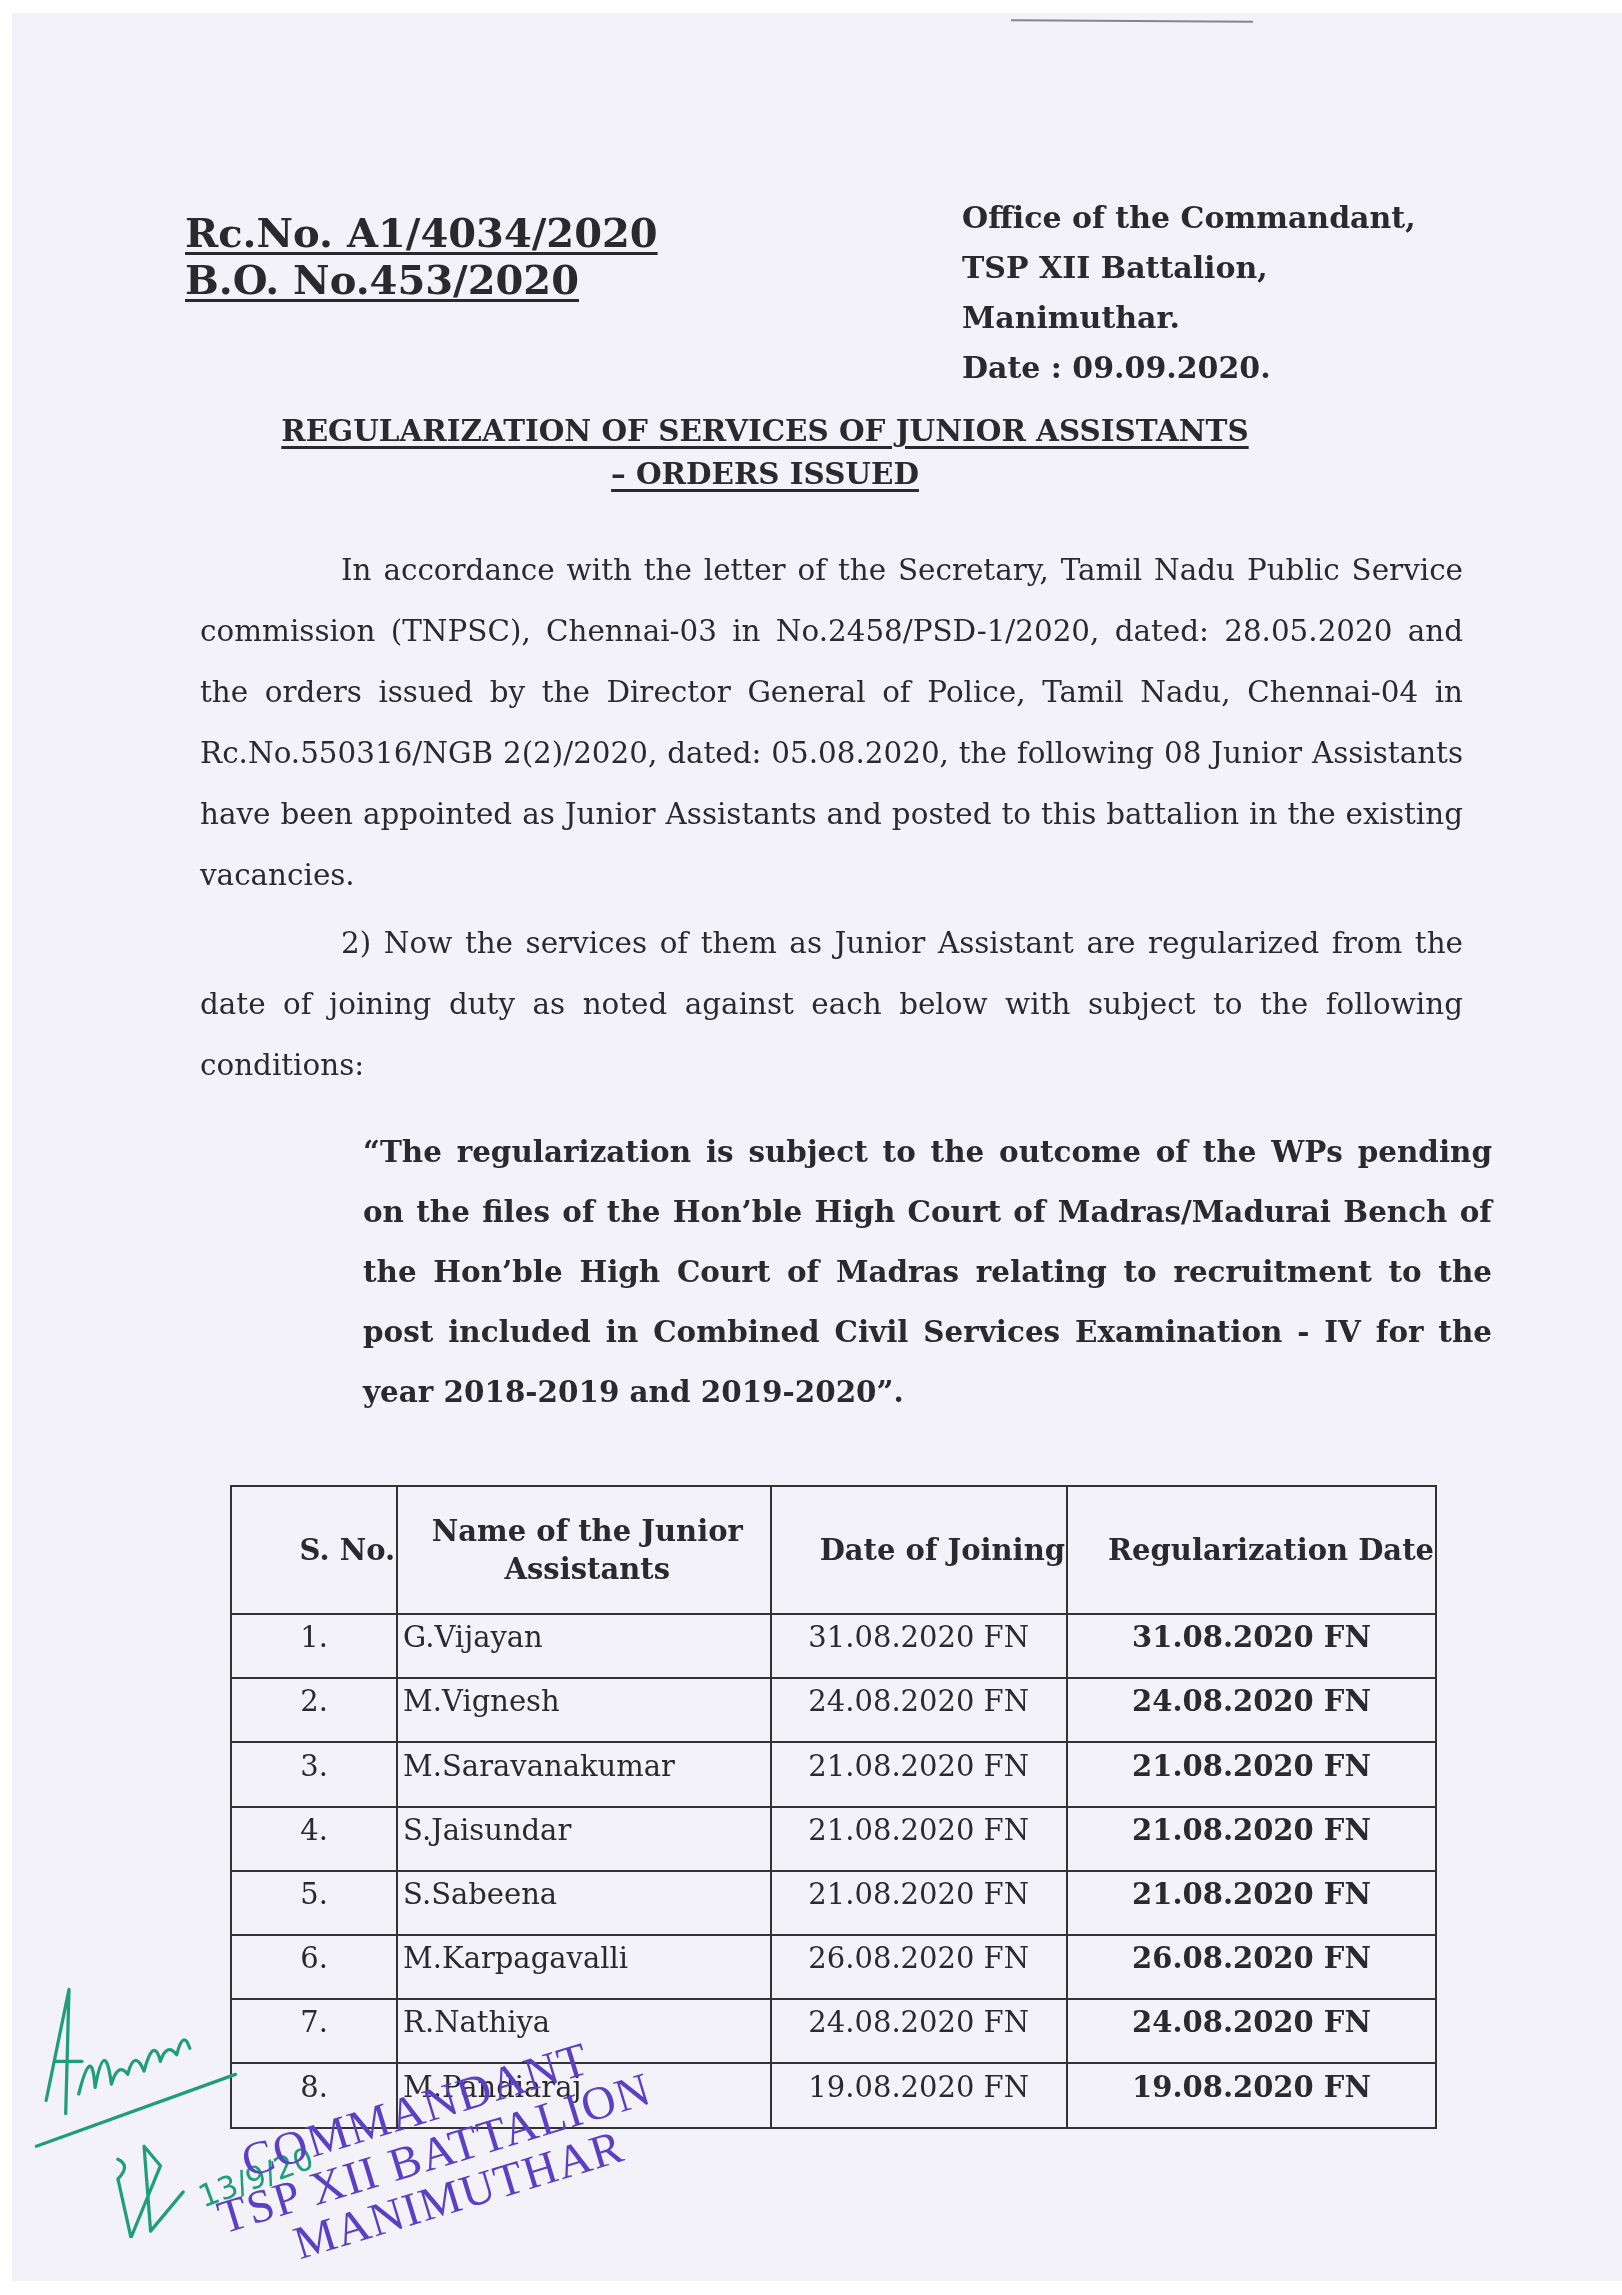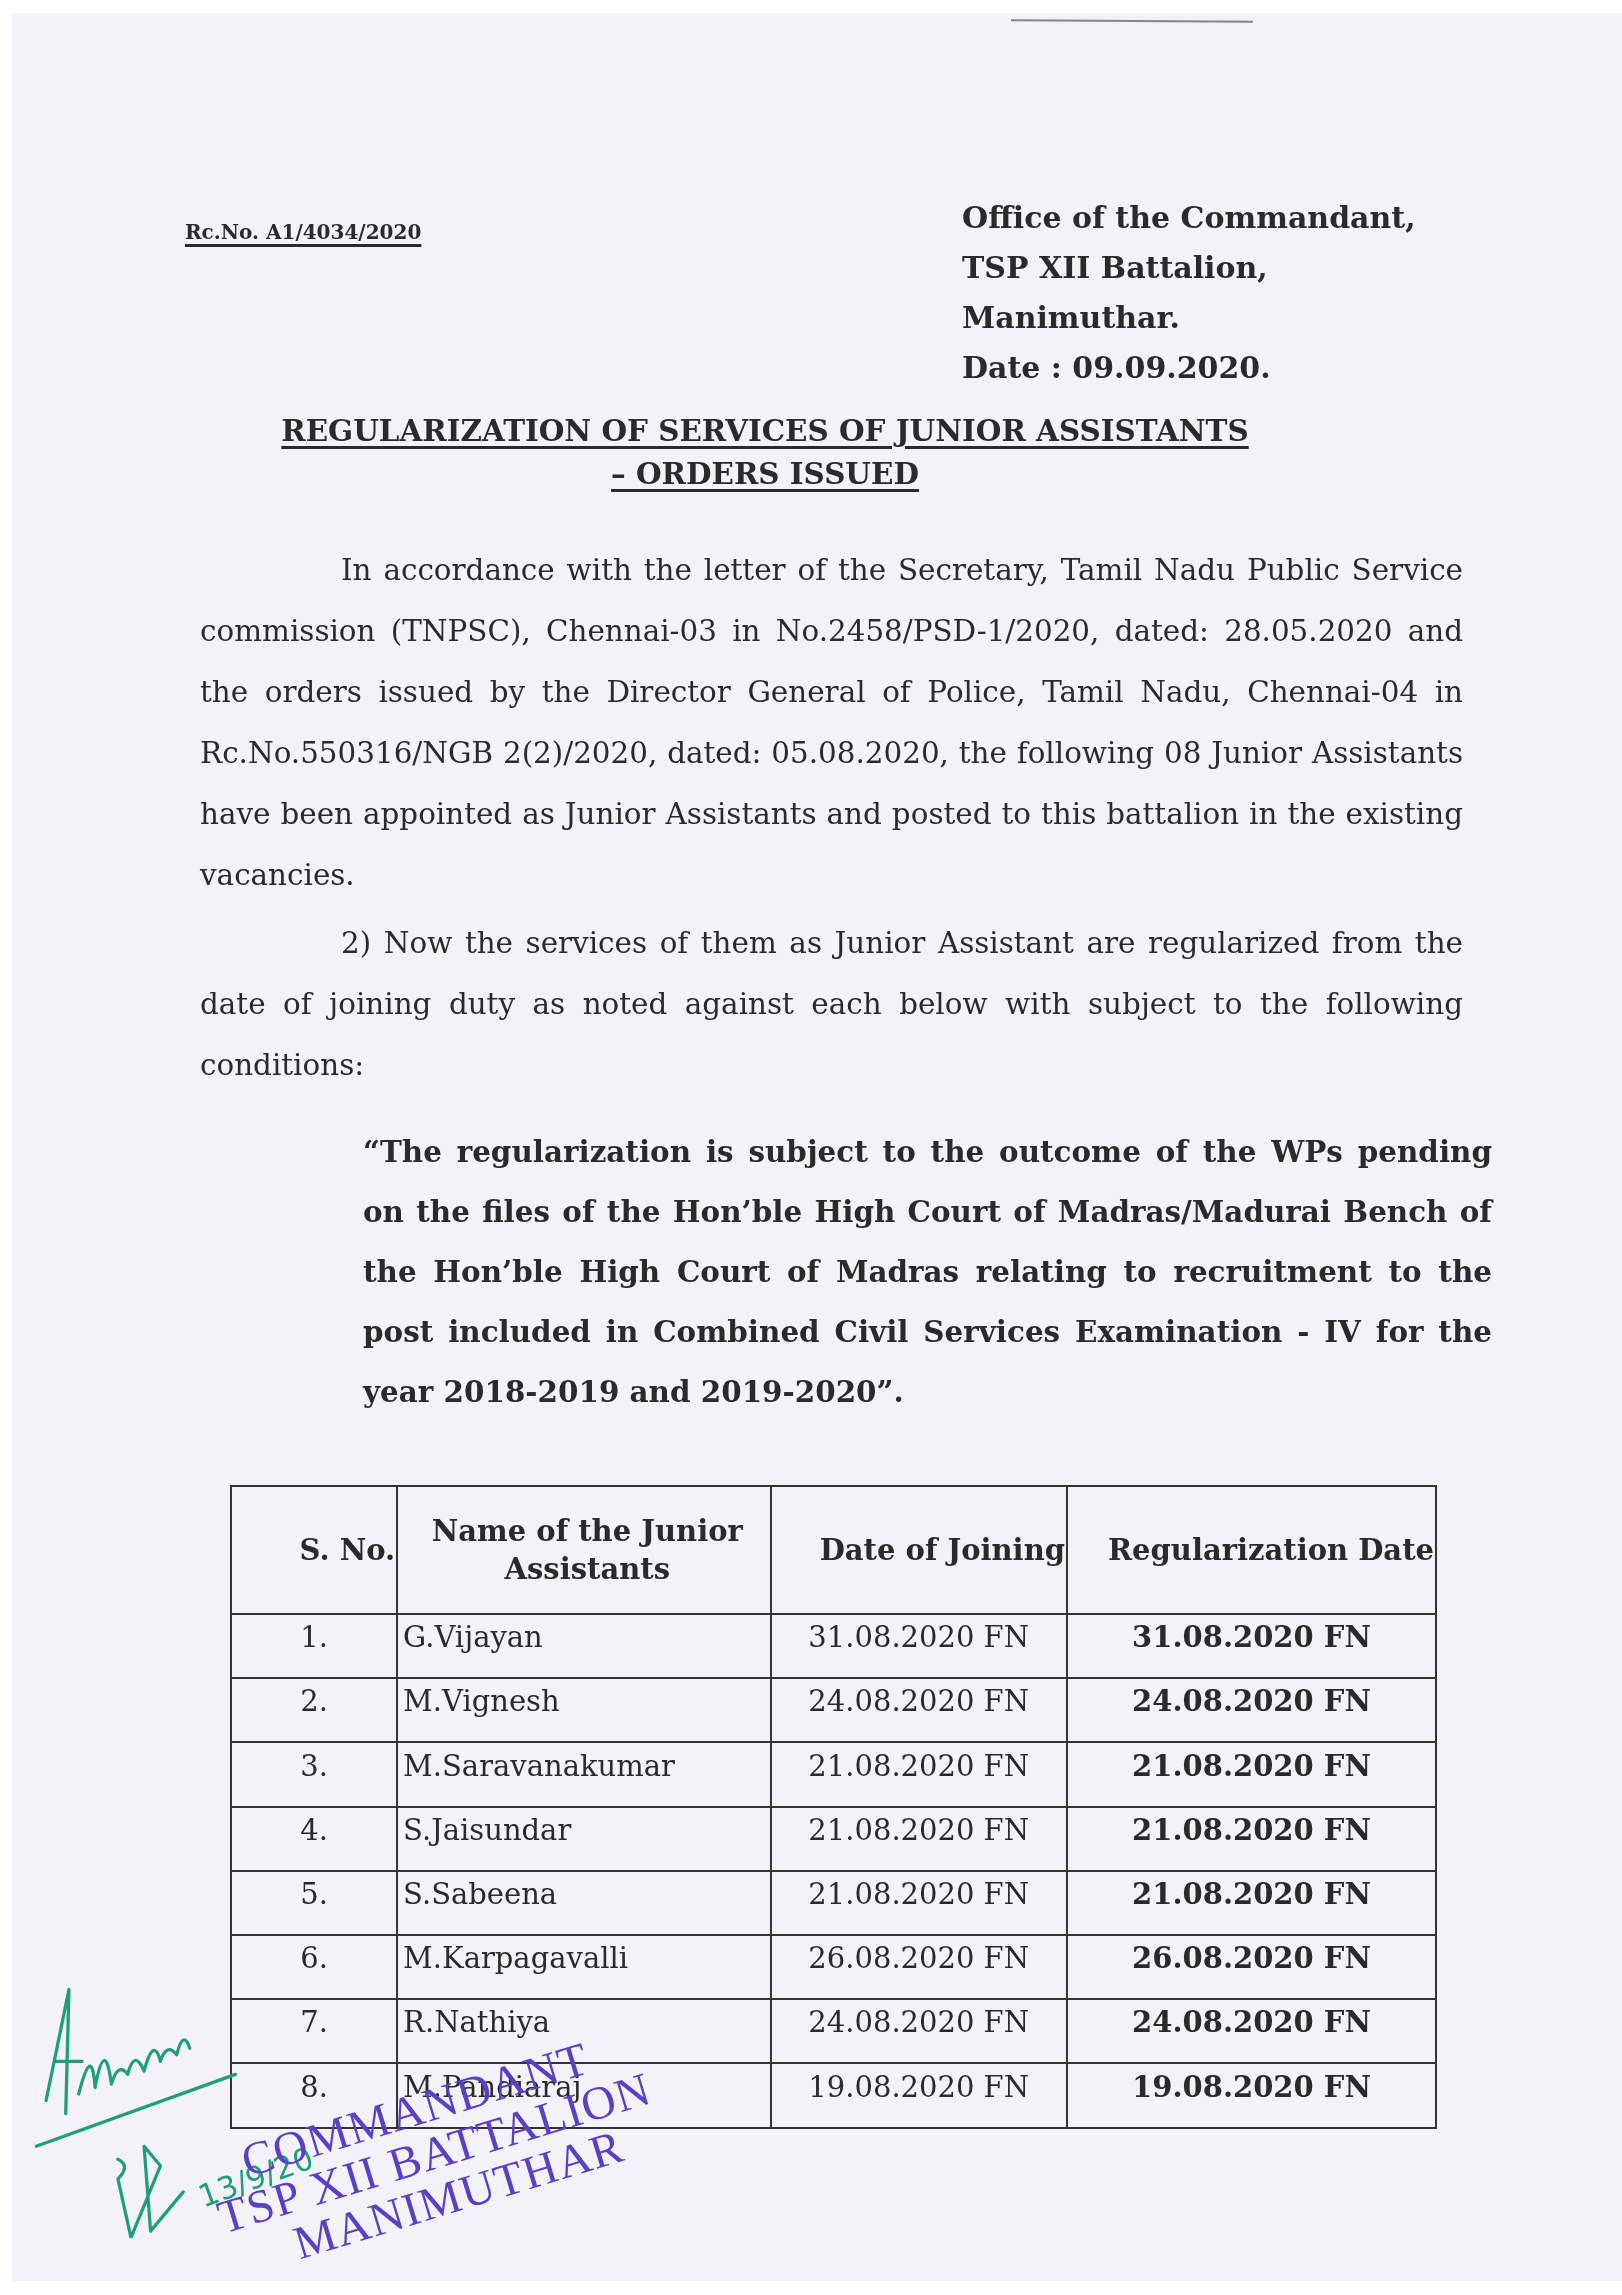--- a/index.html
+++ b/index.html
@@ -9,21 +9,21 @@
     font-family: "DejaVu Serif", serif; color: #2a2a2e;
   }
   .sheet {
     position: absolute; left: 11.8px; top: 13px; width: 1611px; height: 2268px;
     background: #f3f2f8;
   }
   .scan-line {
     position: absolute; left: 1011px; top: 19.6px; width: 242px; height: 2px;
     background: #55555c; transform: rotate(0.4deg); opacity: .7;
   }
-  .rc-block { position: absolute; left: 185px; top: 209px; font-weight: bold; font-size: 20px; line-height: 47px; }
+  .rc-block { position: absolute; left: 185px; top: 209px; font-weight: bold; font-size: 40px; line-height: 47px; }
   .rc-block div { text-decoration: underline; text-decoration-thickness: 2.6px; text-underline-offset: 5.2px; }
   .office-block { position: absolute; left: 962px; top: 193px; font-weight: bold; font-size: 30px; line-height: 50px; }
   .title {
     position: absolute; left: 209px; width: 1112px; top: 409px; text-align: center;
     font-weight: bold; font-size: 29.4px; line-height: 43px;
   }
   .title span { text-decoration: underline; text-decoration-thickness: 2.6px; text-underline-offset: 5.2px; }
   .para {
     position: absolute; left: 200px; width: 1263px; font-size: 29.4px; line-height: 61px;
     text-align: justify; text-align-last: left;
@@ -61,20 +61,21 @@
   }
 </style>
 </head>
 <body>
 
 <div class="sheet"></div>
 <div class="scan-line"></div>
 
 <div class="rc-block">
   <div>Rc.No. A1/4034/2020</div>
+  <div>B.O. No.453/2020</div>
 </div>
 
 <div class="office-block">
   <div>Office of the Commandant,</div>
   <div>TSP XII Battalion,</div>
   <div>Manimuthar.</div>
   <div>Date : 09.09.2020.</div>
 </div>
 
 <div class="title">

